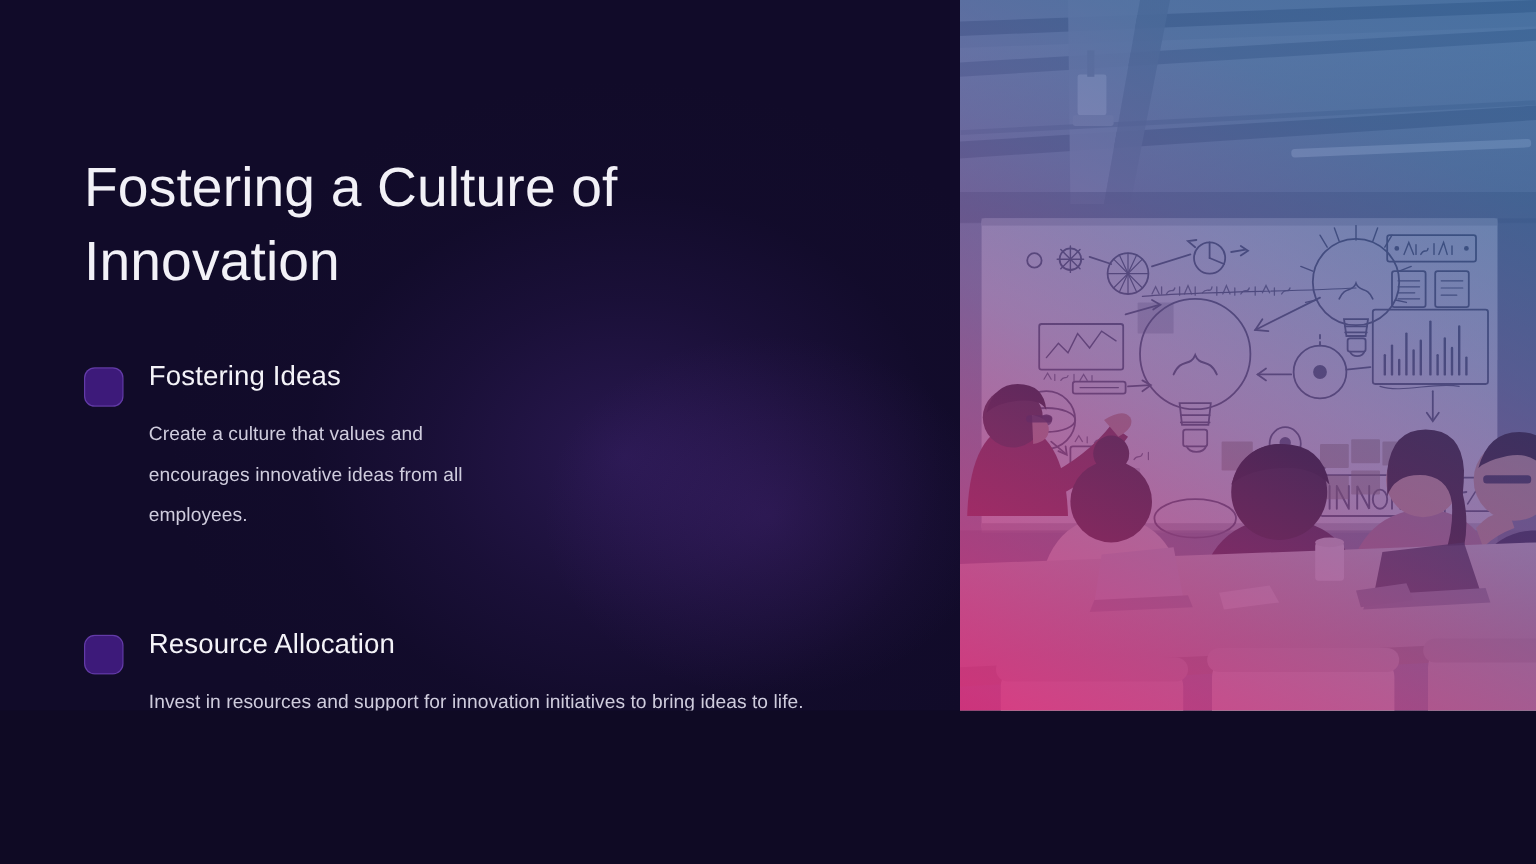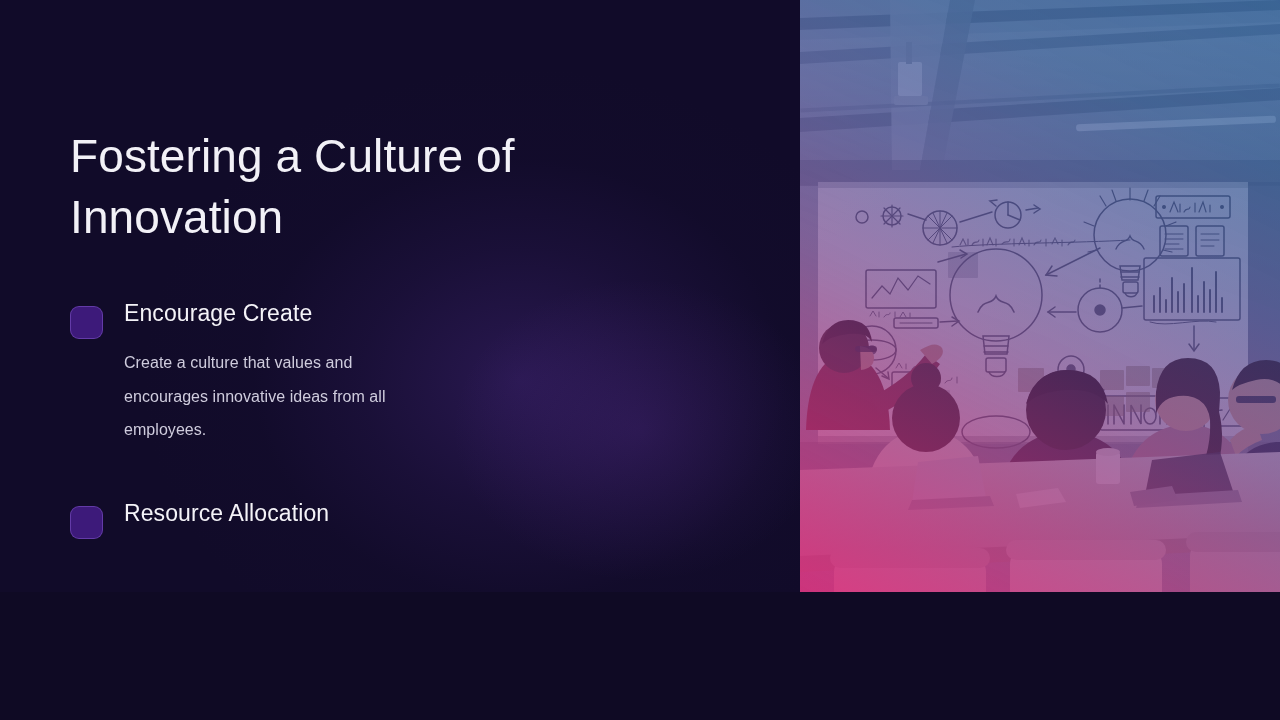--- a/index.html
+++ b/index.html
@@ -56,21 +56,21 @@
   }
   .f-title {
     font-size:23px; font-weight:300; color:#f4f3f8;
     line-height:1.2; letter-spacing:0.1px;
     margin-bottom:18px;
   }
   .f-desc {
     font-size:16px; font-weight:400; color:#cfccdd;
     line-height:2.12; letter-spacing:0.05px;
   }
-  .row2 { margin-top:53px; }
+  .row2 { margin-top:76px; }
 
   
   .photo-panel {
     position:absolute; left:800px; top:0; width:480px; height:720px;
     overflow:hidden; background:#4a5a72;
   }
   .photo-panel svg { position:absolute; left:0; top:0; }
   .photo-tint {
     position:absolute; inset:0;
     background:linear-gradient(26deg,
@@ -97,30 +97,31 @@
     <div class="panel-glow"></div>
     <div class="panel-glow2"></div>
 
     <h1 class="page-title">Fostering a Culture of Innovation</h1>
 
     <div class="features">
 
       <div class="feature-row">
         <div class="feature half">
           <span class="f-icon"></span>
-          <div class="f-title">Encourage Create</div>
+          <div class="f-title">Fostering Ideas</div>
           <div class="f-desc">Create a culture that values and encourages innovative ideas from all employees.</div>
         </div>
 
       </div>
 
       <div class="feature-row row2">
         <div class="feature full">
           <span class="f-icon"></span>
           <div class="f-title">Resource Allocation</div>
+          <div class="f-desc">Invest in resources and support for innovation initiatives to bring ideas to life.</div>
         </div>
       </div>
 
     </div>
   </div>
 
   <div class="photo-panel">
     <svg width="480" height="720" viewBox="0 0 480 720">
       <defs>
         <linearGradient id="wallg" x1="0" y1="0" x2="0" y2="1">

